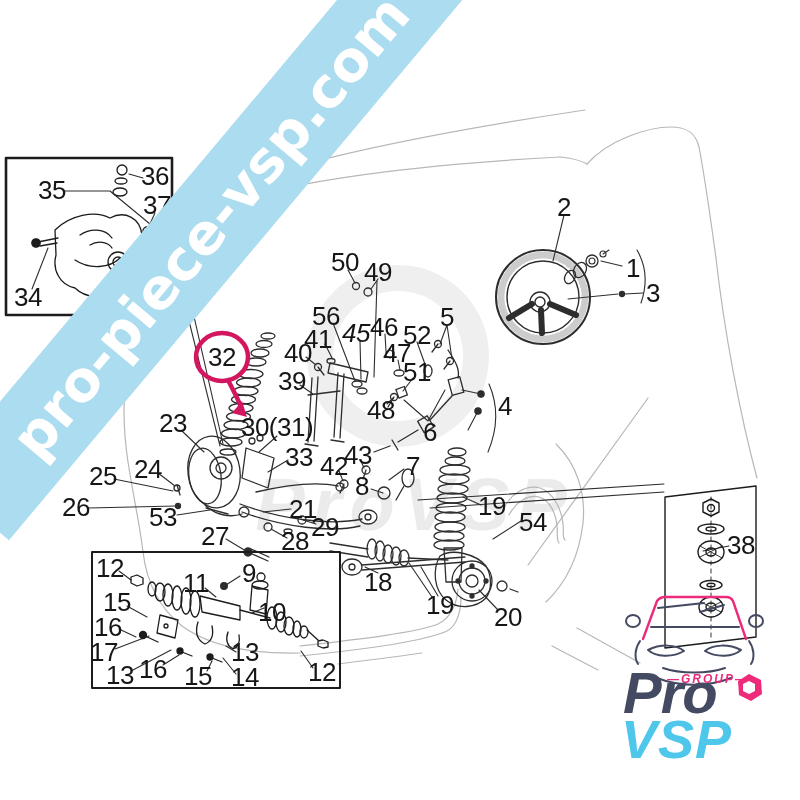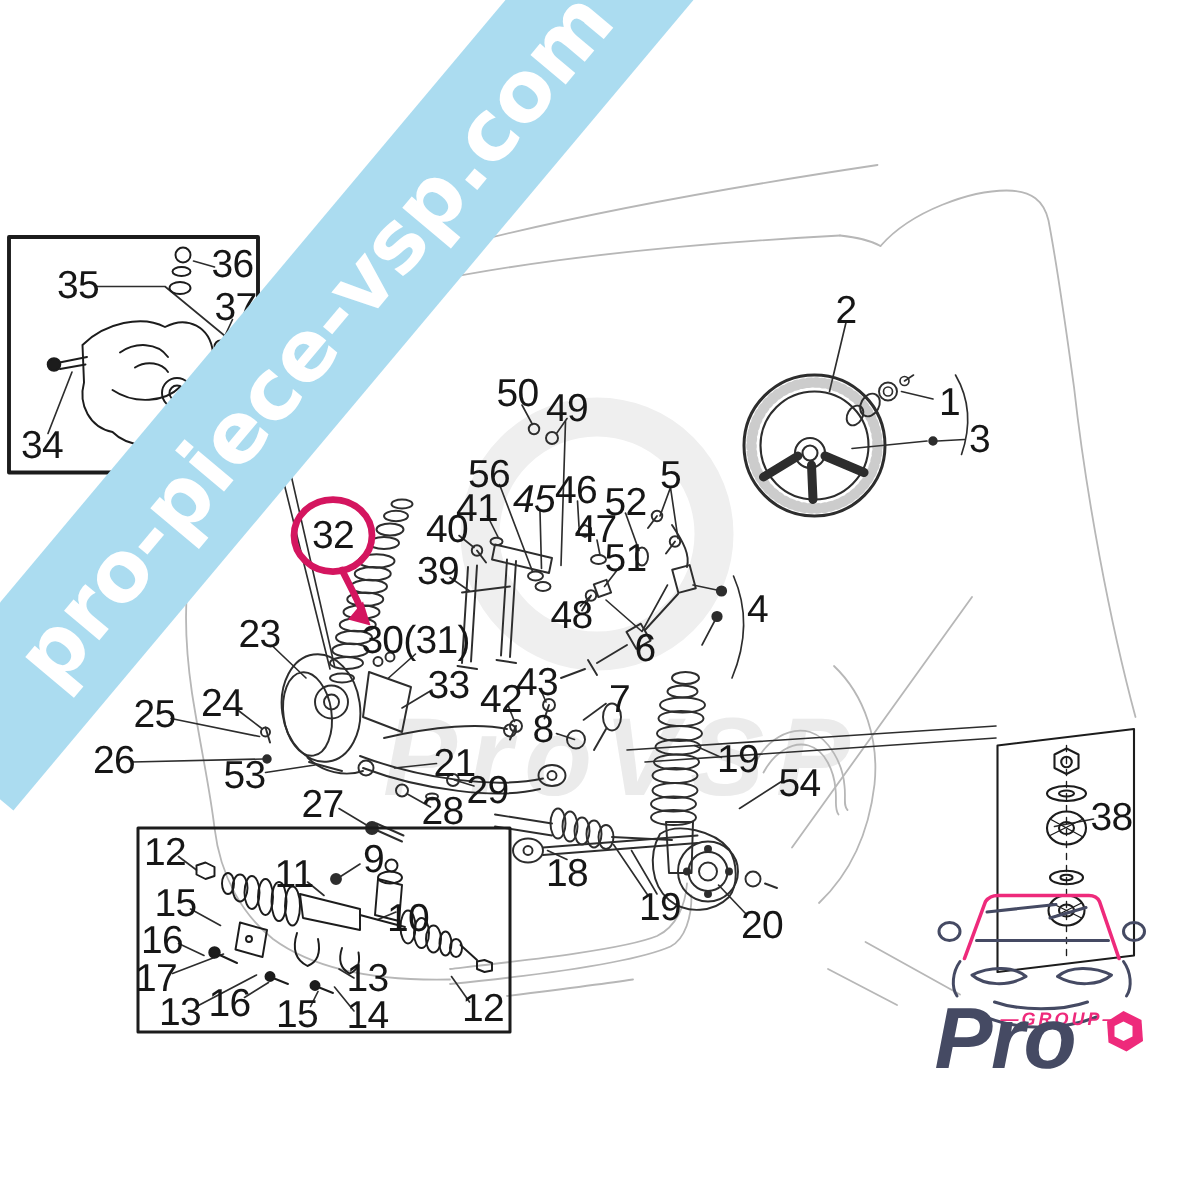--- a/index.html
+++ b/index.html
@@ -431,14 +431,15 @@
       <span class="part-label" style="left: 163px; top: 517px;">53</span>
       <span class="part-label" style="left: 533px; top: 522px;">54</span>
     </div>
 
   <div class="band">
     <span>pro-piece-vsp.com</span>
   </div>
 
   <div class="logo-group">—GROUP—</div>
   <div class="logo-pro">Pro</div>
+  <div class="logo-vsp">VSP</div>
 
 </div>
 
 </body></html>

